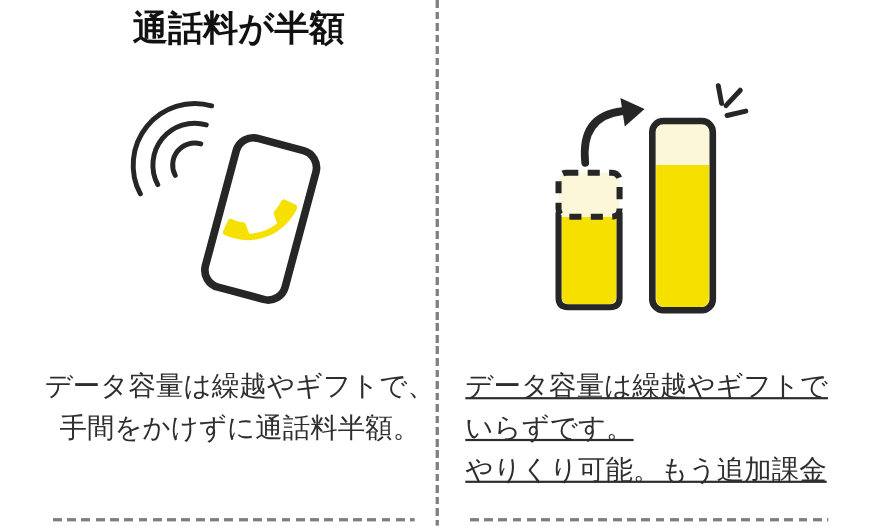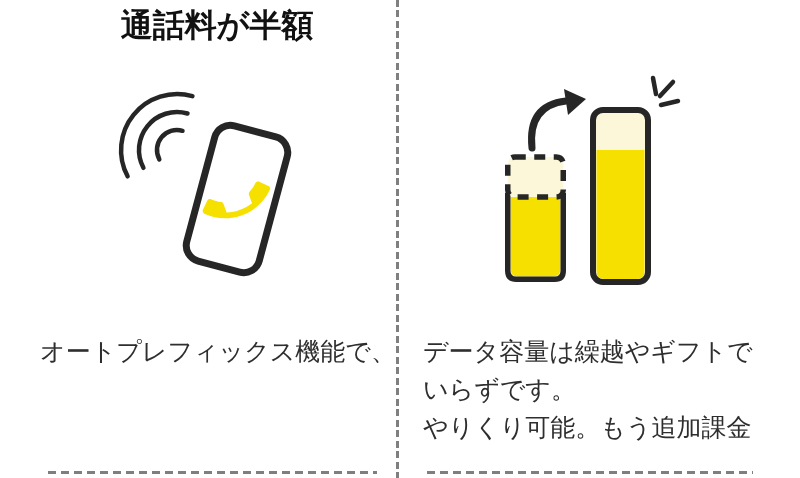--- a/index.html
+++ b/index.html
@@ -26,21 +26,21 @@
     text-align:center;font-size:32px;line-height:40px;font-weight:700;
     color:var(--title-text);letter-spacing:0;white-space:nowrap;
   }
   .panel.left  .card-title{left:19px;}
   .panel.right .card-title{left:-8px;}
   .card-body{
     position:absolute;top:332px;left:0;width:100%;margin:0;
     font-size:25px;line-height:38px;color:var(--body-text);
   }
   .panel.left  .card-body{left:20px;text-align:center;}
-  .panel.right .card-body{left:19px;width:377px;text-align:left;}
+  .panel.right .card-body{left:19px;width:377px;text-align:left;text-decoration:underline;}
   .body-line{display:block;white-space:nowrap;}
   .illus{position:absolute;display:block;}
   .illus.phone{left:100px;top:80px;}
   .illus.data{left:76px;top:70px;}
   .dash-v{
     position:absolute;left:396px;top:0;width:3px;height:478px;
     background:repeating-linear-gradient(180deg,var(--divider) 0 7px,transparent 7px 10.5px);
   }
   .dash-h{
     position:absolute;top:471px;height:3px;
@@ -73,21 +73,22 @@
         <path class="wave" d="M 87.5 33.5 A 38 38 0 0 0 43.4 87.8"></path>
         <path class="wave" d="M 82.5 50.8 A 20 20 0 0 0 59.3 79.4"></path>
       </g>
       <g transform="rotate(15 137 119)">
         <rect class="phone-body" x="99.5" y="49" width="75" height="140" rx="16"></rect>
         <path class="handset" transform="rotate(10 137 119) translate(171.6 85.2) scale(-2.9 2.9)" d="M6.62 10.79c1.44 2.83 3.76 5.14 6.59 6.59l2.2-2.2c.27-.27.67-.36 1.02-.24 1.12.37 2.33.57 3.57.57.55 0 1 .45 1 1V20c0 .55-.45 1-1 1-9.39 0-17-7.61-17-17 0-.55.45-1 1-1h3.5c.55 0 1 .45 1 1 0 1.25.2 2.45.57 3.57.11.35.03.74-.25 1.02l-2.2 2.2z"></path>
       </g>
     </svg>
 
     <p class="card-body">
-      <span class="body-line">オートプレフィックス機能で、</span>
+      <span class="body-line">データ容量は繰越やギフトで、</span>
+      <span class="body-line">手間をかけずに通話料半額。</span>
     </p>
 
     <div class="dash-h"></div>
   </section>
 
   <div class="dash-v"></div>
 
   <section class="panel right">
 
     <svg class="illus data" width="280" height="230" viewBox="0 0 280 230">

